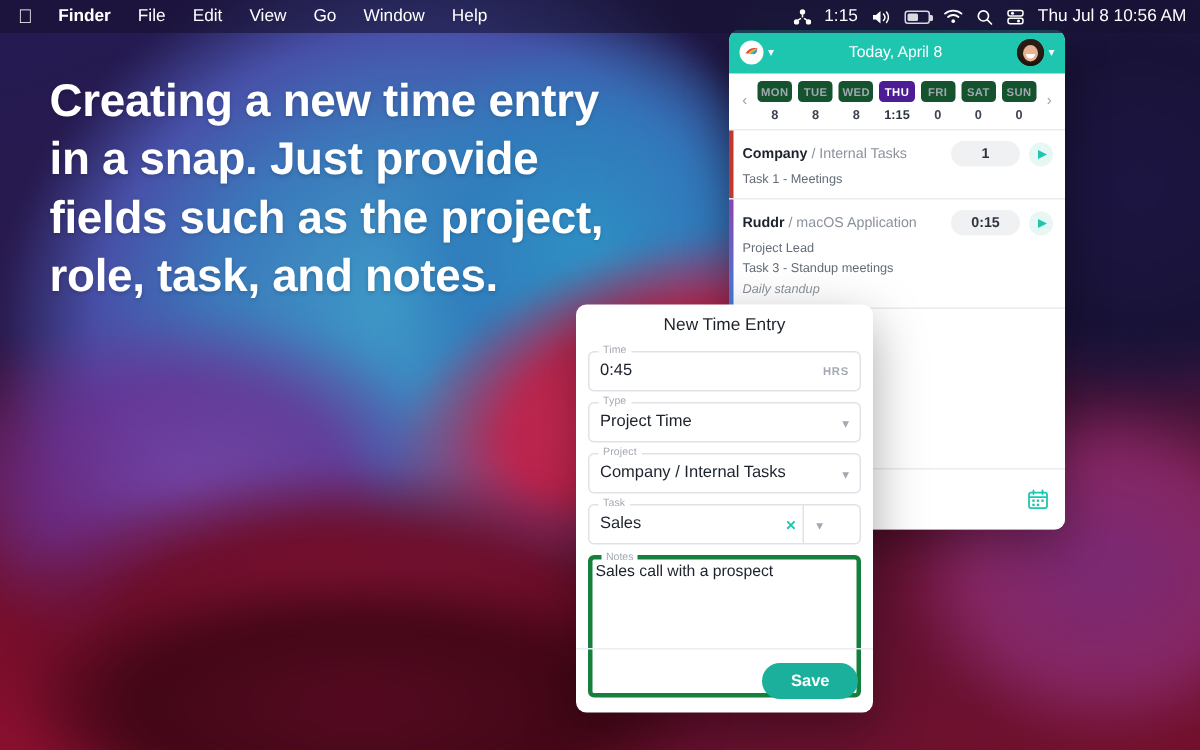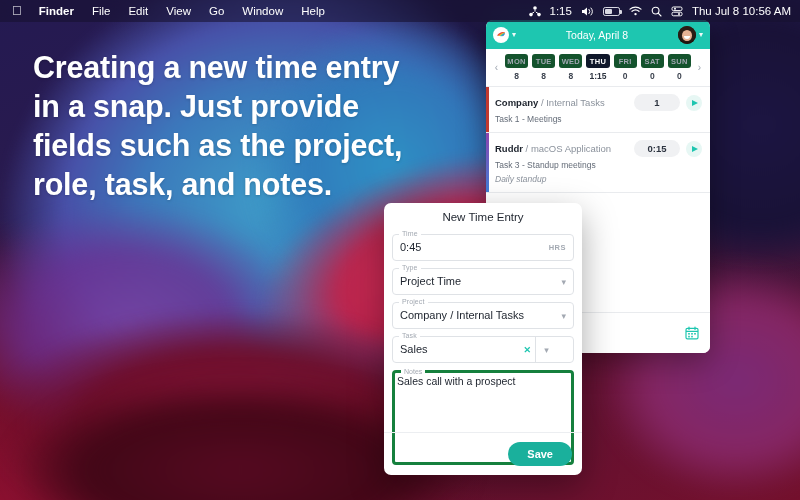--- a/index.html
+++ b/index.html
@@ -125,21 +125,21 @@
 
   
   .dstrip{ display:flex; align-items:center; padding:5px 4px 5px 4px; }
   .dnav{ width:13px; text-align:center; color:#9aa2ad; font-size:10px; flex:none; cursor:default; }
   .dcol{ flex:1; text-align:center; }
   .dpill{
     display:block; margin:0 2px; border-radius:3px; background:#14532d;
     color:#a0a7b1; font-size:7.5px; font-weight:bold; letter-spacing:.3px;
     padding:2.5px 0 2.5px;
   }
-  .dcol.active .dpill{ background:#0f172a; color:#fff; }
+  .dcol.active .dpill{ background:#4c1d95; color:#fff; }
   .dtot{ font-size:8.5px; font-weight:bold; color:#3d4450; margin-top:3px; }
   .dcol.active .dtot{ color:#2d3440; }
 
   .rdiv{ height:1px; background:#e9ebee; }
 
   
   .entry{ position:relative; padding:7px 8px 8px 9px; }
   .entry .bar{ position:absolute; left:0; top:0; bottom:0; width:2.5px; }
   .erow{ display:flex; align-items:center; }
   .etitle{ flex:1; font-size:9.5px; line-height:12px; color:#8b929c; }
@@ -368,20 +368,21 @@
     <span class="bar" style="background:linear-gradient(#8e44ad,#3f7fd8)"></span>
     <div class="erow">
       <div class="etitle">
         <b>Ruddr</b><span> / </span><span>macOS Application</span>
       </div>
       <div class="ebadge">0:15</div>
       <div class="eplay">
           <i></i>
         </div>
     </div>
+    <div class="esub">Project Lead</div>
     <div class="esub">Task 3 - Standup meetings</div>
     <div class="enote">Daily standup</div>
   </div>
 
   <div class="rdiv"></div>
 
   <div class="rfoot">
     <div class="addbtn">+</div>
     <div class="calbtn">
       <svg width="14" height="14" viewBox="0 0 14 14">

